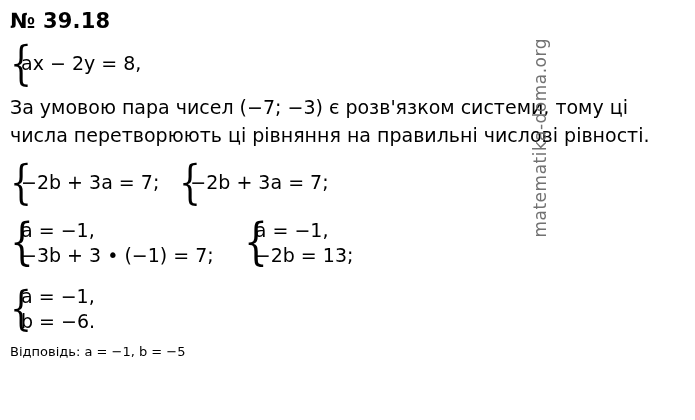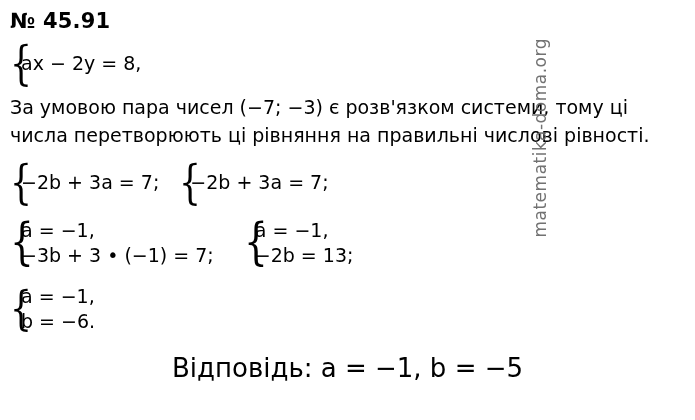--- a/index.html
+++ b/index.html
@@ -71,24 +71,23 @@
   }
   .sys-block {
     display: flex;
     align-items: center;
   }
   .gap-1 { width: 20px; }
   .gap-2 { width: 30px; }
   .block-spacing-1 { margin-top: 14px; }
   .block-spacing-2 { margin-top: 16px; }
   .answer {
-    font-size: 26px;
-    margin-top: 18px;
+    font-size: 13px;
+    margin-top: 10px;
     line-height: 1.3;
-    text-align: center;
   }
   
   .watermark {
     position: absolute;
     left: 530px;
     top: 38px;
     font-size: 17px;
     color: #6b6b6b;
     letter-spacing: 0.5px;
     writing-mode: vertical-rl;
@@ -97,21 +96,21 @@
     white-space: nowrap;
     opacity: 0.95;
     pointer-events: none;
   }
 </style>
 </head>
 <body>
 
 <div class="page">
 
-  <div class="title">№ 45.91</div>
+  <div class="title">№ 39.18</div>
 
   <div class="system">
     <span class="brace">{</span>
     <div class="eqs">
       <div class="line">ax − 2y = 8,</div>
     </div>
   </div>
 
   <div class="para">За умовою пара чисел (−7; −3) є розв'язком системи, тому ці числа перетворюють ці рівняння на правильні числові рівності.</div>
 

